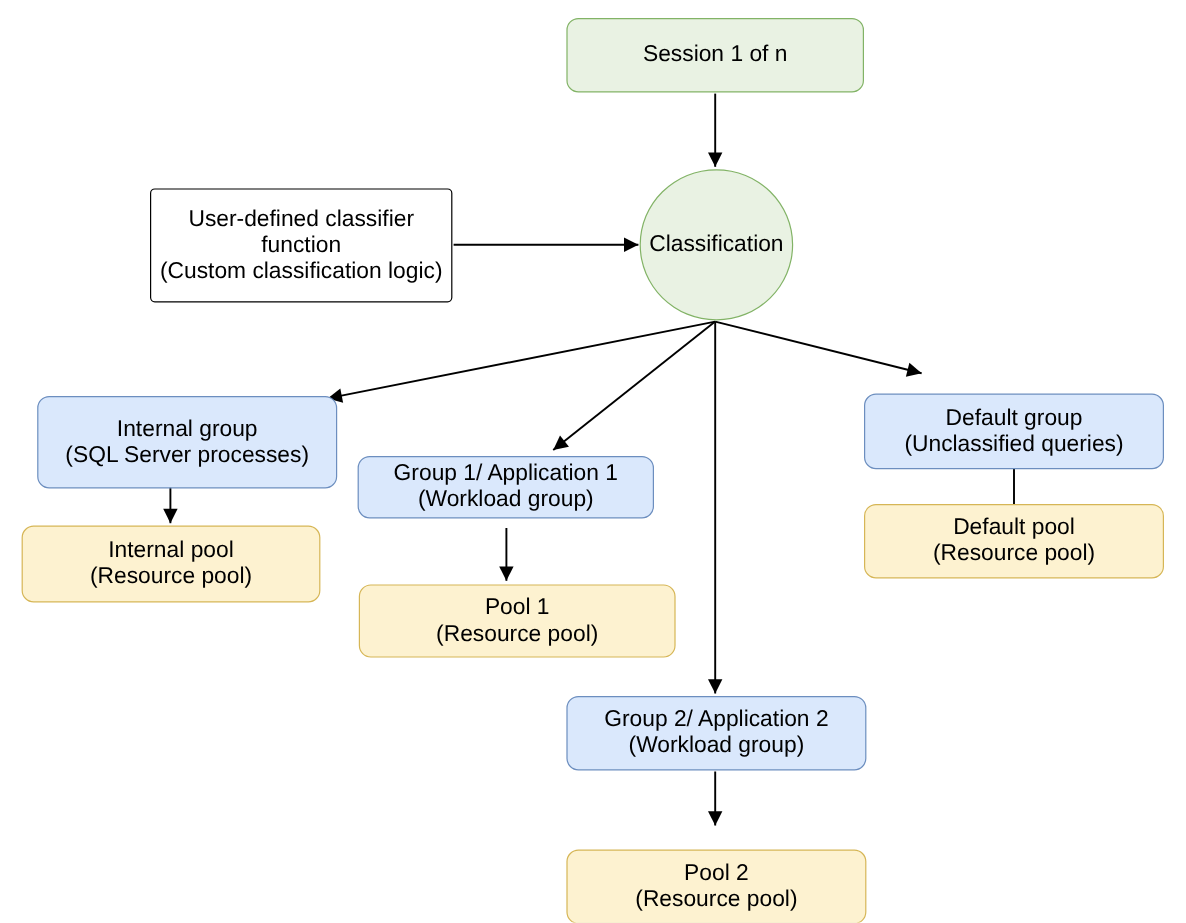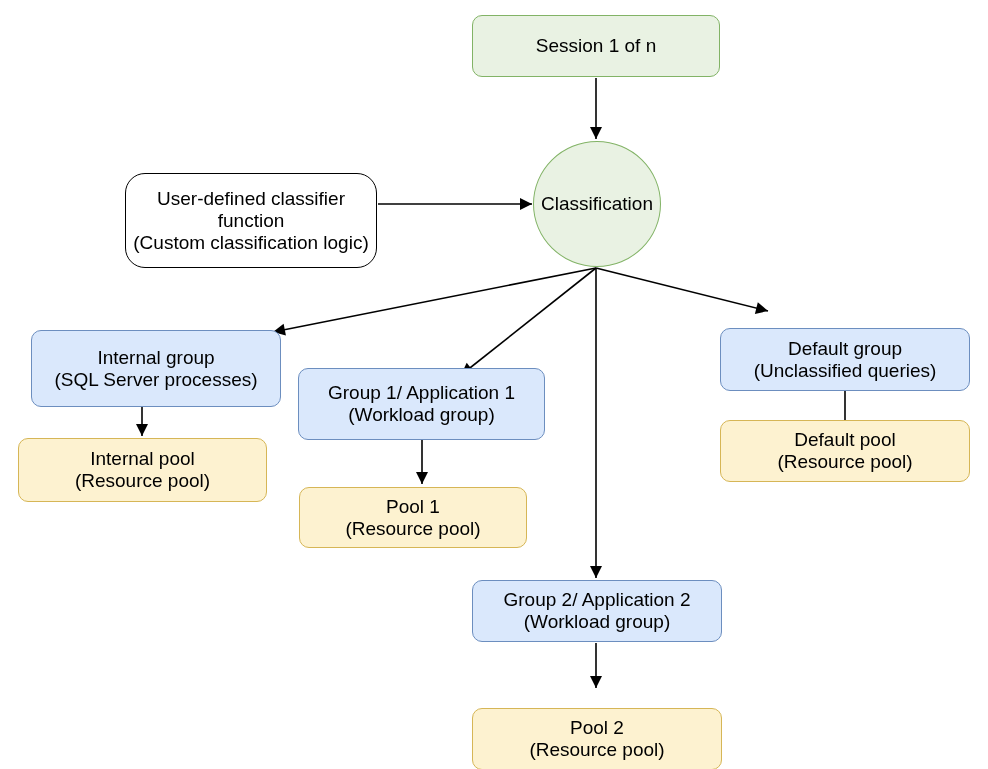--- a/index.html
+++ b/index.html
@@ -34,30 +34,30 @@
     justify-content: center;
     text-align: center;
     font-size: 19px;
     line-height: 22px;
     color: var(--text, #000);
     border-radius: 10px;
   }
   .node.green  { background: var(--green-fill);  border: 1.6px solid var(--green-stroke); }
   .node.blue   { background: var(--blue-fill);   border: 1.6px solid var(--blue-stroke); }
   .node.yellow { background: var(--yellow-fill); border: 1.6px solid var(--yellow-stroke); }
-  .node.white  { background: var(--white-fill);  border: 1.7px solid var(--line); border-radius: 20px; margin-top: 16px; }
+  .node.white  { background: var(--white-fill);  border: 1.7px solid var(--line); border-radius: 4px; }
   .node.circle { border-radius: 50%; }
   
   #n-session        { left: 472px; top: 15px;  width: 248px; height: 62px; }
   #n-classifier     { left: 125px; top: 157px; width: 252px; height: 95px; }
   #n-classification { left: 533px; top: 141px; width: 128px; height: 126px; }
   #n-internal-group { left: 31px;  top: 330px; width: 250px; height: 77px; }
   #n-internal-pool  { left: 18px;  top: 438px; width: 249px; height: 64px; }
-  #n-group1         { left: 298px; top: 368px; width: 247px; height: 72px; }
-  #n-pool1          { left: 299px; top: 487px; width: 228px; height: 61px; }
+  #n-group1         { left: 298px; top: 380px; width: 247px; height: 52px; }
+  #n-pool1          { left: 299px; top: 487px; width: 264px; height: 61px; }
   #n-group2         { left: 472px; top: 580px; width: 250px; height: 62px; }
   #n-pool2          { left: 472px; top: 708px; width: 250px; height: 62px; }
   #n-default-group  { left: 720px; top: 313px; width: 250px; height: 63px; margin-top: 15px; }
   #n-default-pool   { left: 720px; top: 420px; width: 250px; height: 62px; }
   .line { margin: 0; }
 </style>
 </head>
 <body>
 
 <div id="canvas">

